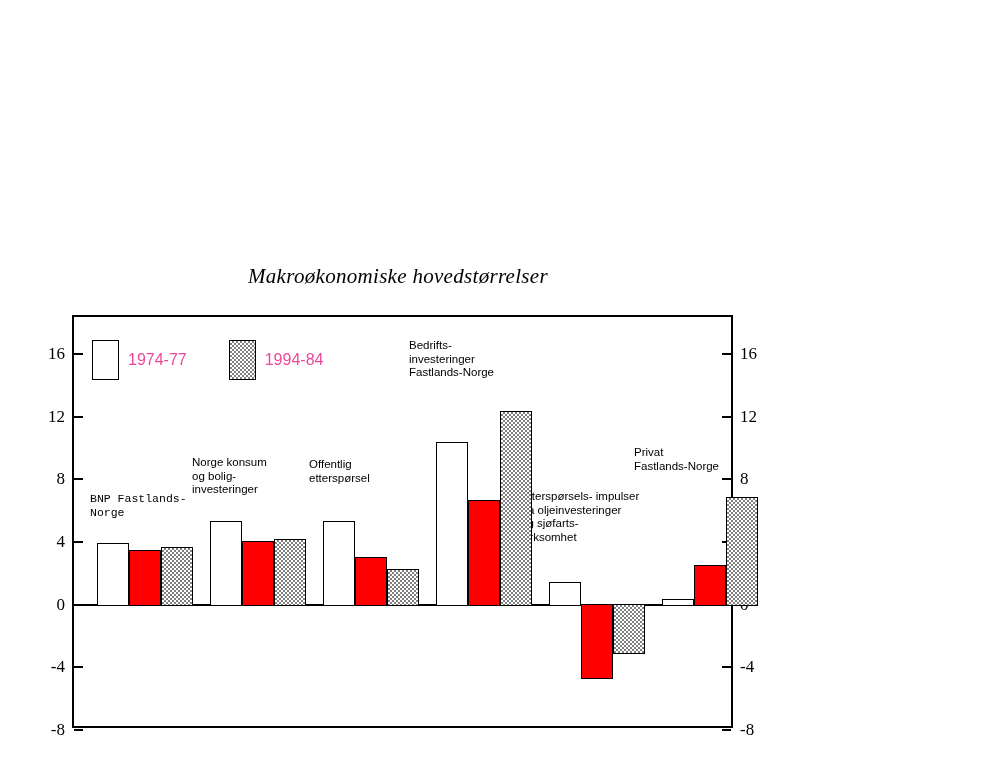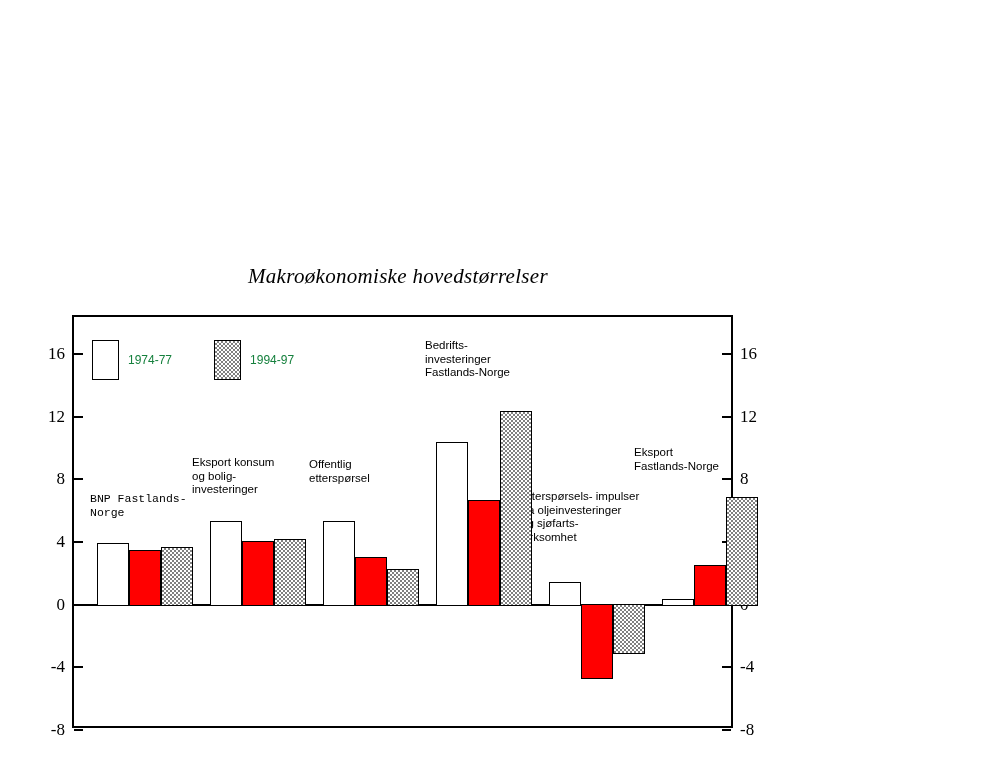--- a/index.html
+++ b/index.html
@@ -90,22 +90,22 @@
   }
   .legend-swatch {
     width: 27px;
     height: 40px;
     border: 1.5px solid #000000;
     box-sizing: border-box;
     margin-right: 9px;
   }
   .legend-text {
     font-family: "Liberation Sans", sans-serif;
-    font-size: 12px;
-    color: #15803d;
+    font-size: 16px;
+    color: #ec4899;
     white-space: nowrap;
   }
 
   
   .bar {
     position: absolute;
     border: 1.5px solid #000000;
     box-sizing: border-box;
   }
   .fill-white {
@@ -196,35 +196,35 @@
       </div>
   </div>
 
   <div id="legend">
       <div class="legend-entry">
         <div class="legend-swatch fill-white"></div>
         <div class="legend-text">1974-77</div>
       </div>
       <div class="legend-entry">
         <div class="legend-swatch fill-hatch"></div>
-        <div class="legend-text">1994-97</div>
+        <div class="legend-text">1994-84</div>
       </div>
     </div>
   <div id="group-labels-layer">
       <div class="group-label" style="left: 90px; top: 492px; font-family: Liberation Mono, monospace;">BNP Fastlands-
 Norge</div>
-      <div class="group-label" style="left: 192px; top: 456px;">Eksport konsum
+      <div class="group-label" style="left: 192px; top: 456px;">Norge konsum
 og bolig-
 investeringer</div>
       <div class="group-label" style="left: 309px; top: 458px;">Offentlig
 etterspørsel</div>
-      <div class="group-label" style="left: 409px; top: 339px; margin-left: 16px;">Bedrifts-
+      <div class="group-label" style="left: 409px; top: 339px;">Bedrifts-
 investeringer
 Fastlands-Norge</div>
       <div class="group-label" style="left: 521px; top: 490px;">Etterspørsels- impulser
 fra oljeinvesteringer
 og sjøfarts-
 virksomhet</div>
-      <div class="group-label" style="left: 634px; top: 446px;">Eksport
+      <div class="group-label" style="left: 634px; top: 446px;">Privat
 Fastlands-Norge</div>
     </div>
 
 </div>
 
 </body></html>

